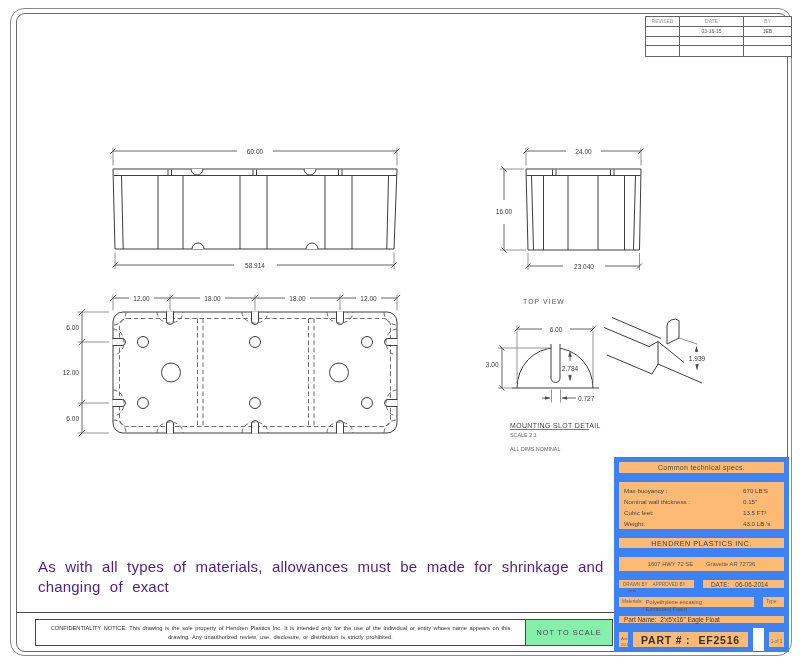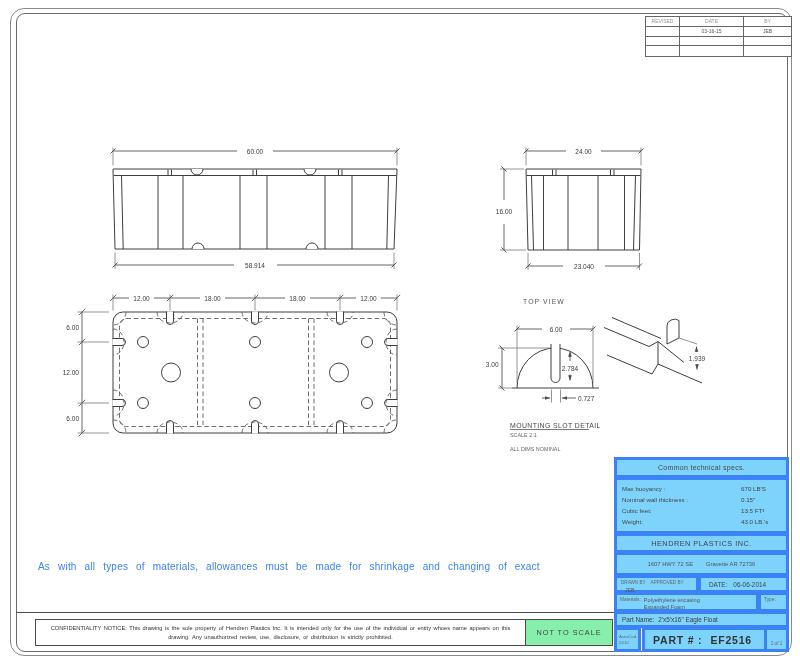--- a/index.html
+++ b/index.html
@@ -18,44 +18,44 @@
   text.lbl{font-size:6.8px;fill:#555;letter-spacing:1.1px;}
   text.lbl2{font-size:6.9px;fill:#474747;letter-spacing:0.4px;}
   text.tiny{font-size:5.4px;fill:#666;}
   
   .rev{left:645px;top:16px;width:147px;border:1px solid #666;display:grid;grid-template-columns:34px 64px 47px;grid-auto-rows:9.8px;background:#fff;}
   .rev div{border-right:1px solid #666;border-bottom:1px solid #666;display:flex;align-items:center;justify-content:center;font-size:5px;color:#555;}
   .rev div:nth-child(3n){border-right:none;}
   .rev div:nth-child(n+10){border-bottom:none;}
   .rev .hd{color:#949494;}
   
-  .disc{left:38px;top:557px;width:582px;font-size:10px;line-height:19.6px;color:#3b82f6;word-spacing:5px;letter-spacing:0.2px;}
+  .disc{left:38px;top:557px;width:582px;font-size:15px;line-height:19.6px;color:#4c1d95;word-spacing:5px;letter-spacing:0.2px;}
   
   .sepline{left:16px;top:612px;width:599px;height:1px;background:#4a4a4a;}
   .conf{left:35px;top:619px;width:491px;height:27px;border:1px solid #4a4a4a;display:flex;flex-direction:column;justify-content:center;text-align:center;font-size:5.7px;line-height:8.8px;color:#333;padding:0 10px;word-spacing:1px;background:#fff;}
   .nts{left:525px;top:619px;width:88px;height:27px;border:1px solid #4a4a4a;display:flex;align-items:center;justify-content:center;font-size:7.3px;letter-spacing:1px;color:#444;background:#86efac;}
   
   .tb{left:614px;top:457px;width:175px;height:195px;}
-  .bx{position:absolute;box-sizing:border-box;border:3px solid #3b82f6;background:#7dd3fc;color:#444;}
+  .bx{position:absolute;box-sizing:border-box;border:5px solid #3b82f6;background:#fdba74;color:#444;}
   .bxA{left:0;top:0;width:175px;height:21px;display:flex;align-items:center;justify-content:center;font-size:7px;letter-spacing:0.3px;color:#4a4a4a;}
   .bxB{left:0;top:20px;width:175px;height:57px;padding-top:5px;}
   .srow{position:relative;height:11px;padding-left:5px;font-size:6.2px;color:#454545;}
   .srow .sv{position:absolute;left:124px;top:0;}
   .bxC{left:0;top:76px;width:175px;height:20px;display:flex;align-items:center;justify-content:center;font-size:7.3px;letter-spacing:0.5px;color:#424242;}
   .bxD{left:0;top:95px;width:175px;height:24px;display:flex;align-items:center;justify-content:center;gap:13px;font-size:5.8px;color:#555;}
   .bxE1{left:0;top:118px;width:85px;height:18px;font-size:4.6px;color:#666;padding:2px 0 0 4px;}
   .bxE1 .l1 span{margin-right:5px;}
   .bxE1 .l2{font-size:5.2px;margin:1.5px 0 0 4px;color:#555;}
   .bxE2{left:84px;top:118px;width:91px;height:18px;display:flex;align-items:center;padding-left:8px;gap:6px;font-size:6.4px;color:#444;}
   .bxF1{left:0;top:135px;width:145px;height:20px;display:flex;padding:2px 0 0 3px;font-size:4.8px;color:#666;}
   .bxF1 .mat{font-size:5.6px;line-height:7px;color:#555;margin-left:3px;}
   .bxF2{left:144px;top:135px;width:31px;height:20px;font-size:4.8px;color:#666;padding:2px 0 0 3px;}
   .bxG{left:0;top:154px;width:175px;height:17px;display:flex;align-items:center;gap:4px;padding-left:5px;font-size:6.4px;color:#3d3d3d;}
   .bxH1{left:0;top:170px;width:27px;height:25px;font-size:4.4px;color:#666;padding:4px 0 0 2px;line-height:5.6px;}
-  .bxH2{left:28px;top:170px;width:125px;height:25px;display:flex;align-items:center;gap:8px;padding-left:8px;font-size:10.5px;font-weight:600;letter-spacing:0.8px;color:#333;}
+  .bxH2{left:14px;top:170px;width:125px;height:25px;display:flex;align-items:center;gap:8px;padding-left:8px;font-size:10.5px;font-weight:600;letter-spacing:0.8px;color:#333;}
   .bxH3{left:150px;top:170px;width:25px;height:25px;display:flex;align-items:flex-end;justify-content:center;padding-bottom:3px;font-size:4.6px;color:#666;}
 </style>
 </head>
 <body>
 
 <div class="sheet">
   <div class="abs frame-outer"></div>
   <div class="abs frame-inner"></div>
 
   <svg width="800" height="664" viewBox="0 0 800 664">

